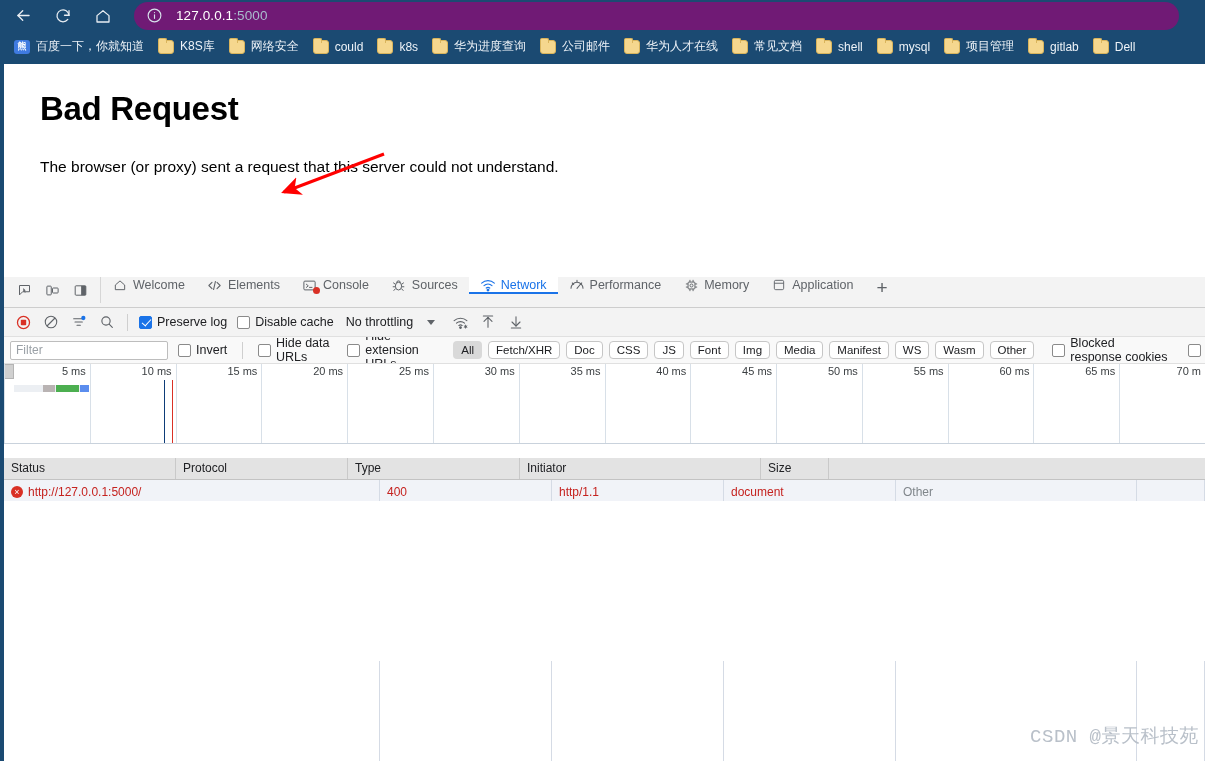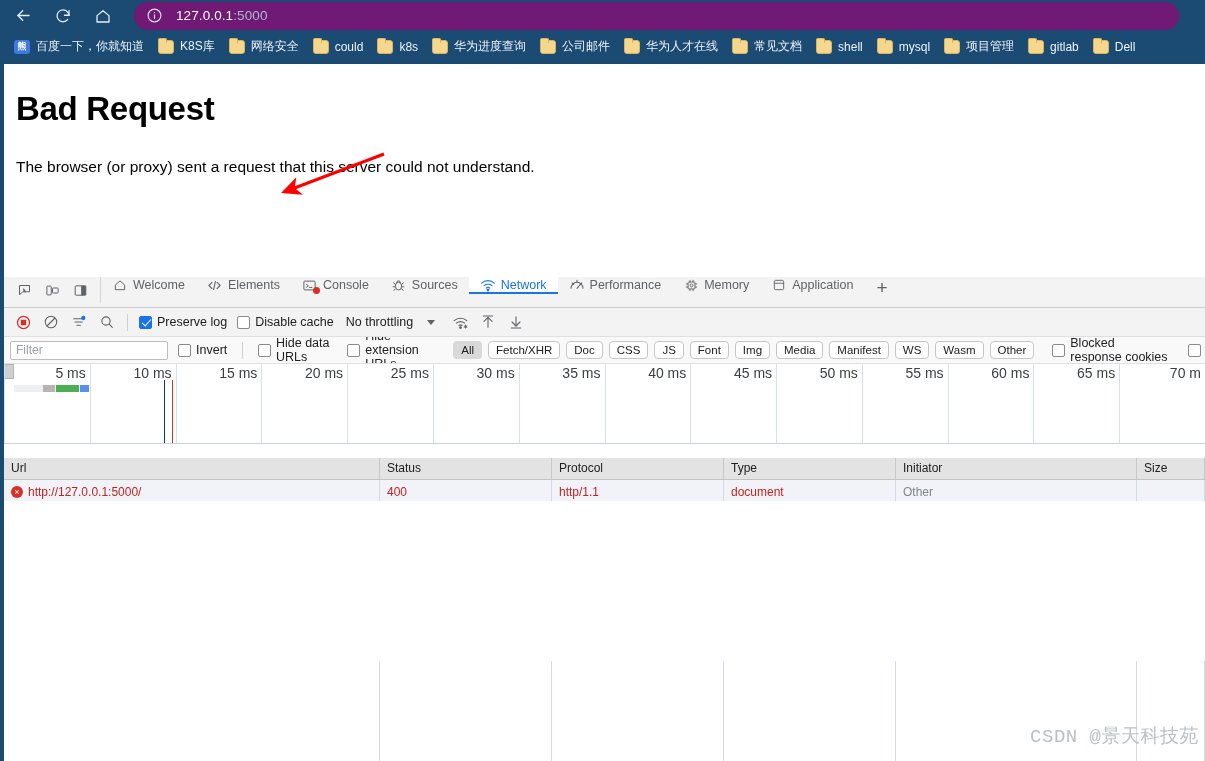--- a/index.html
+++ b/index.html
@@ -64,21 +64,21 @@
   .baidu {
     background: #3f7ae0; border-radius: 3px;
     display:flex; align-items:center; justify-content:center;
     color: #fff; font-size: 9px; font-weight: bold; line-height: 1;
   }
   .bm-label { font-size: 12px; }
 
   
   .page {
     position: absolute; left: 4px; top: 64px; width: 1201px; height: 213px;
-    background: #ffffff; overflow: hidden;
+    background: #ffffff; overflow: hidden; padding-left: 24px;
   }
   .page-h1 {
     margin: 0; padding: 26px 0 0 12px;
     font-size: 33px; font-weight: bold; color: #000;
     letter-spacing: -0.3px;
     font-family: "Liberation Sans", sans-serif;
   }
   .page-p {
     margin: 0; padding: 30px 0 0 12px;
     font-size: 15.5px; color: #000;
@@ -167,21 +167,21 @@
   .ov-scroll {
     position:absolute; left:0; top:0; width: 10px; height: 15px;
     background: #d0d0d0; border:1px solid #b4b4b4;
   }
   .ov-tick {
     position: absolute; top: 0; bottom: 0;
     border-left: 1px solid #d8e0e8;
   }
   .ov-tick span {
     position: absolute; right: 4px; top: 1px;
-    font-size: 14px; color: #3c4043;
+    font-size: 11px; color: #3c4043;
     font-family: "Liberation Sans", sans-serif;
   }
   .ov-band {
     position: absolute; left: 10px; top: 21px; height: 7px; width: 75px;
     background: #eceff3;
   }
   .seg { position: absolute; top: 0; height: 7px; }
   .ev-line { position: absolute; top: 16px; bottom: 0; width: 1px; }
 
   
@@ -592,21 +592,20 @@
           <div class="seg" style="left: 88%; width: 12%; background: rgb(91, 141, 238);"></div>
         </div>
       <div id="ov-events">
           <div class="ev-line" style="left: 159.561px; background: rgb(13, 60, 120);"></div>
           <div class="ev-line" style="left: 168.14px; background: rgb(217, 48, 37);"></div>
         </div>
     </div>
 
     <div class="tablewrap">
       <div class="thead" id="thead">
-          <div class="th" style="width: 376px;">Url</div>
           <div class="th" style="width: 172px;">Status</div>
           <div class="th" style="width: 172px;">Protocol</div>
           <div class="th" style="width: 172px;">Type</div>
           <div class="th" style="width: 241px;">Initiator</div>
           <div class="th" style="width: 68px;">Size</div>
         </div>
       <div id="tbody">
           <div class="trow">
             <div class="td" style="width: 376px;">
               <span class="err-ico">×</span>

